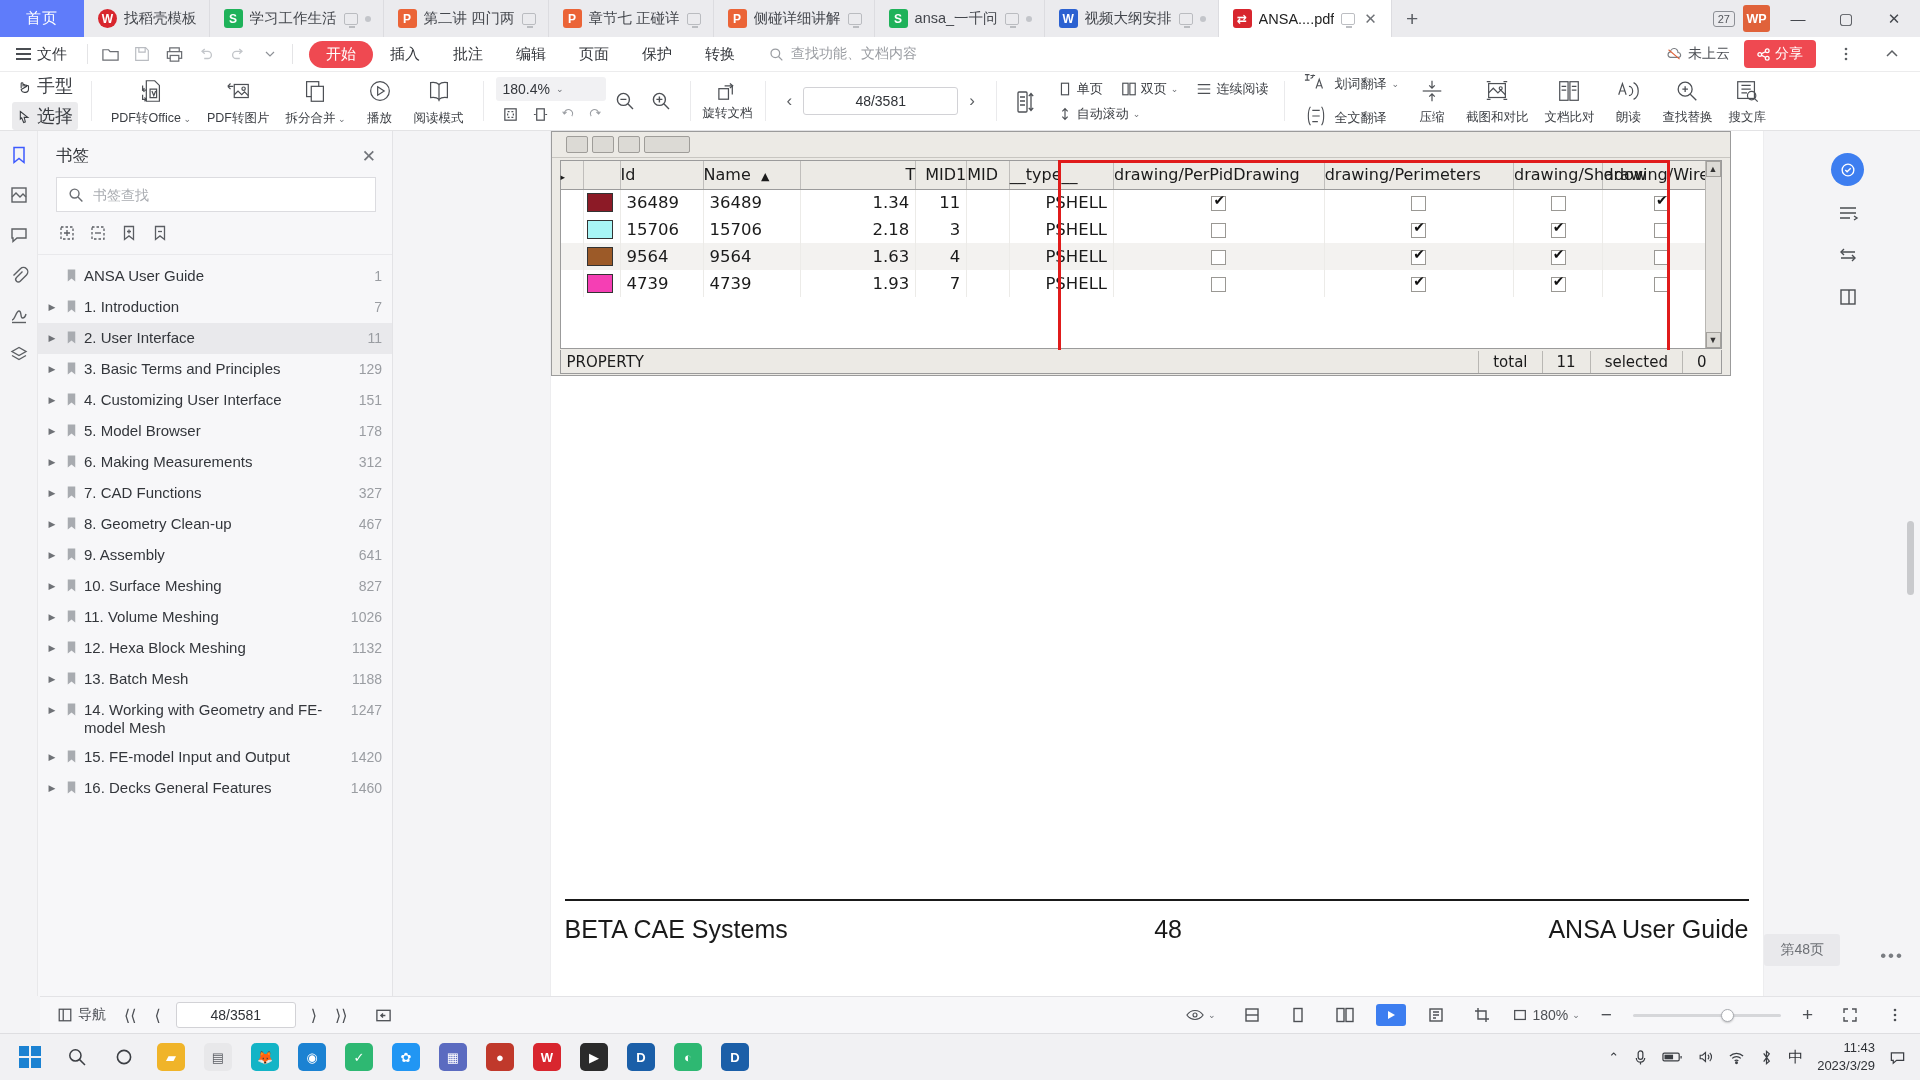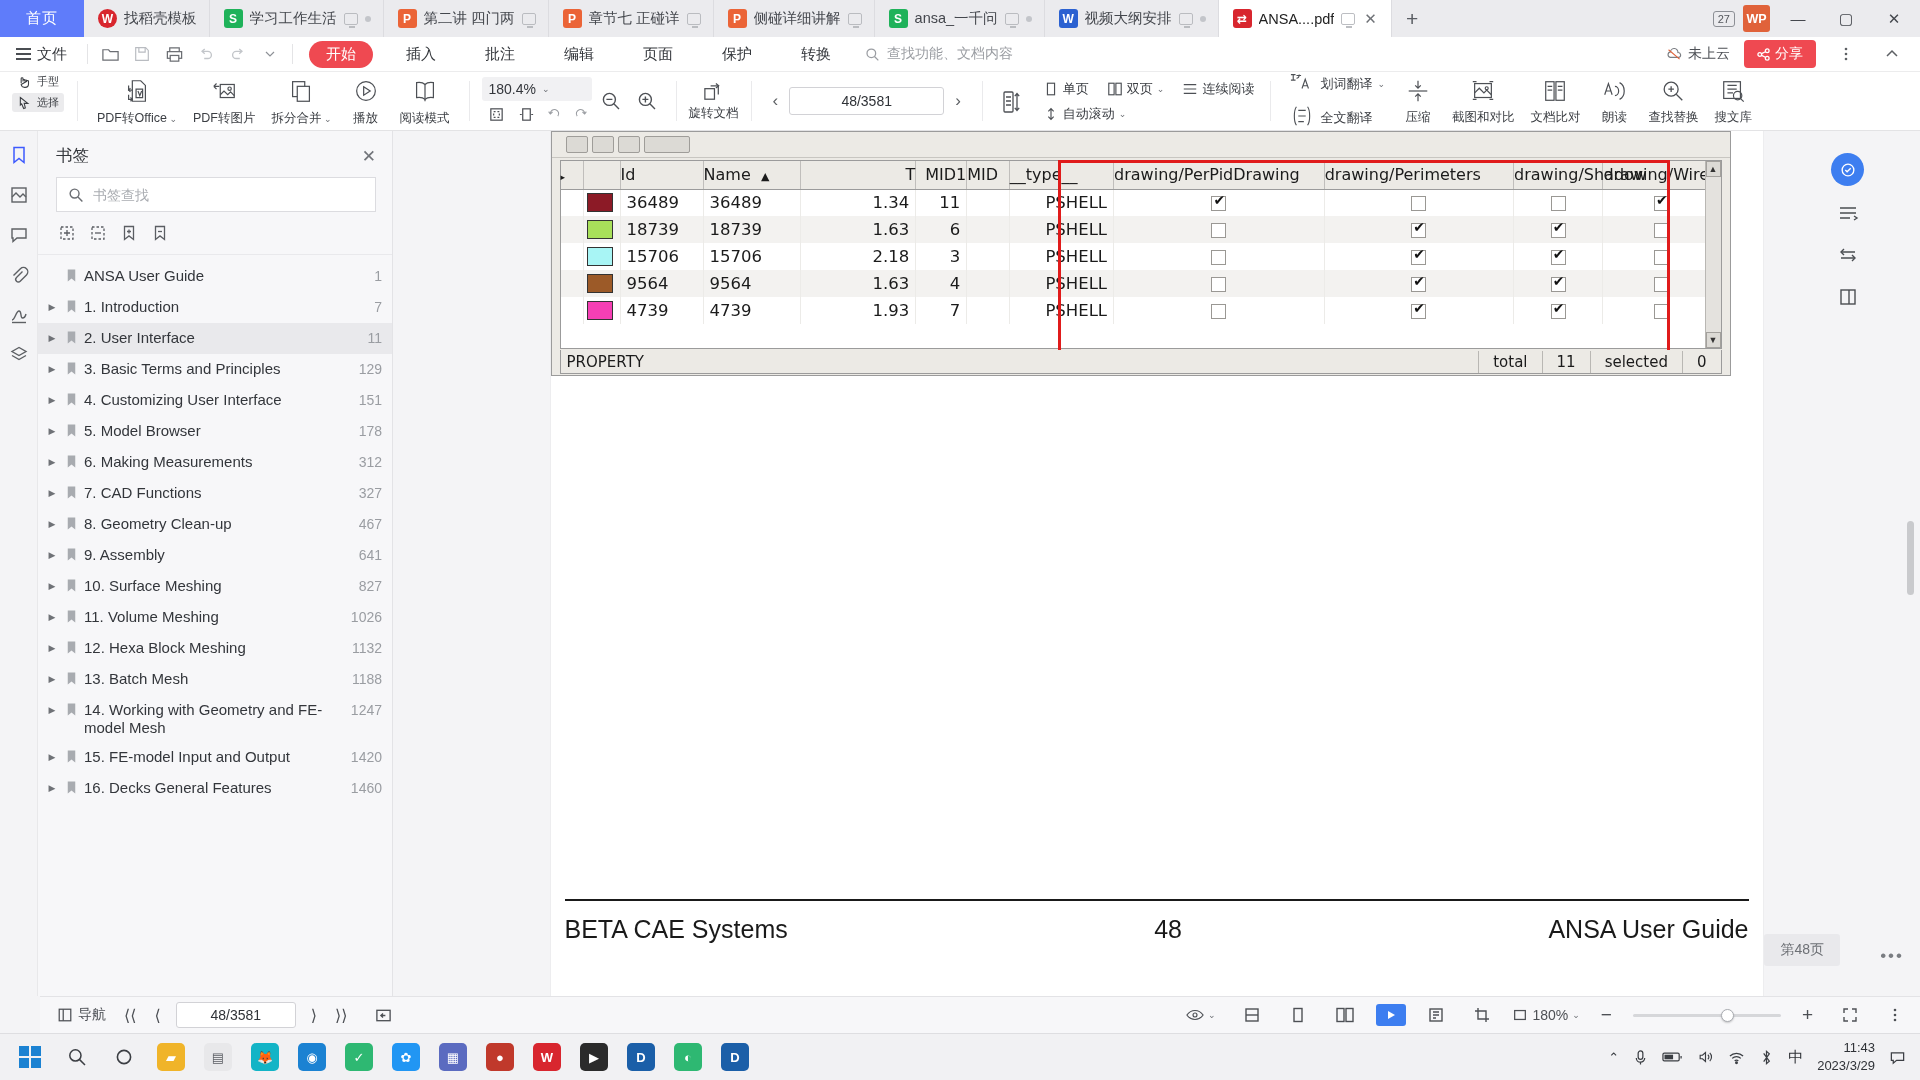--- a/index.html
+++ b/index.html
@@ -46,21 +46,21 @@
 
   
   .menurow { height: 35px; background: #fff; display: flex; align-items: center; flex: 0 0 35px;
              border-bottom: 1px solid #ececed; }
   .filebtn { display: flex; align-items: center; gap: 6px; padding: 0 14px 0 16px; font-size: 15px; color: #33363b; }
   .hamb { display: inline-flex; flex-direction: column; gap: 3px; }
   .hamb i { display:block; width: 15px; height: 1.7px; background: #4a4d52; }
   .vsep { width: 1px; height: 20px; background: #e4e4e6; margin: 0 6px; }
   .qicon { width: 32px; height: 32px; display:flex; align-items:center; justify-content:center; color:#595c62;}
   .qicon svg { display:block; }
-  .menuitems { display: flex; align-items: center; gap: 17px; margin-left: 10px;}
+  .menuitems { display: flex; align-items: center; gap: 1px; margin-left: 10px;}
   .mi { font-size: 15px; color: #33363b; padding: 0 16px; }
   .mi.on { background: #ef4951; color: #fff; border-radius: 14px; padding: 4px 17px; font-weight: 500;}
   .searchbox { display:flex; align-items:center; gap:7px; margin-left: 18px; color:#9a9da2; font-size:14px;}
   .menu-right { margin-left:auto; display:flex; align-items:center; gap: 14px; padding-right: 12px;}
   .cloudtxt { font-size: 14px; color: #4d5055; display:flex; align-items:center; gap:5px;}
   .sharebtn { background:#ef4951; color:#fff; font-size:14px; border-radius: 4px; padding: 5px 13px;
               display:flex; align-items:center; gap:5px;}
 
   
   .ribbon { height: 59px; background: #fff; display: flex; align-items: stretch; flex: 0 0 59px;
@@ -68,21 +68,21 @@
   .rgroup { display: flex; align-items: center; padding: 0 7px; gap: 2px; }
   .rsep { width: 1px; background: #eaeaec; margin: 9px 5px; }
   .rbtn { display:flex; flex-direction:column; align-items:center; justify-content:center;
           min-width: 50px; padding: 2px 7px 1px; gap:1px; color: #3b3e43; }
   .rbtn .lbl { font-size: 12.5px; white-space: nowrap; }
   .rbtn-h { display:flex; align-items:center; gap: 5px; color:#3b3e43; font-size: 13px; padding: 2px 6px;}
   .stacked { display:flex; flex-direction:column; gap: 2px; }
   .pill { display:flex; align-items:center; gap:4px; font-size:13px; color:#3b3e43; padding: 2px 4px;}
   .caret { font-size: 9px; color:#6d7075; }
   .hand-sel { display:flex; flex-direction:column; gap:2px; padding: 0 8px 0 4px;}
-  .hs-row { display:flex; align-items:center; gap:5px; font-size:11px; color:#3b3e43; padding: 2px 5px; border-radius:3px;}
+  .hs-row { display:flex; align-items:center; gap:5px; font-size:18px; color:#3b3e43; padding: 2px 5px; border-radius:3px;}
   .hs-row.sel { background:#ebebed; }
   .zoominput { background:#f1f1f3; border-radius:3px; display:flex; align-items:center; gap:6px;
                padding: 4px 7px; font-size: 14px; color:#33363b;}
   .pagebox { border:1px solid #d2d2d6; border-radius:3px; width: 155px; text-align:center;
              font-size:14px; color:#2f3237; padding: 5px 0; background:#fff;}
   .navarrow { font-size:17px; color:#5d6064; padding: 0 9px; font-weight:300;}
 
   
   .main { flex: 1; display: flex; min-height: 0; position: relative; background: #f4f4f6;}
   .railbar { width: 38px; background: #f4f4f6; display:flex; flex-direction:column; align-items:center;
@@ -863,36 +863,20 @@
                     <td>36489</td>
                     <td>36489</td>
                     <td class="num">1.34</td>
                     <td class="num">11</td>
                     <td class="num"></td>
                     <td style="text-align:right">PSHELL</td>
                     <td class="ctr"><span class="cbx on"></span></td>
                     <td class="ctr"><span class="cbx"></span></td>
                     <td class="ctr"><span class="cbx"></span></td>
                     <td class="ctr"><span class="cbx on"></span></td>
-                  </tr>
-                  <tr class="odd">
-                    <td style="padding:0"></td>
-                    <td style="padding:2px 3px">
-                      <span class="colorswatch" style="background:#a8e05a"></span>
-                    </td>
-                    <td>18739</td>
-                    <td>18739</td>
-                    <td class="num">1.63</td>
-                    <td class="num">6</td>
-                    <td class="num"></td>
-                    <td style="text-align:right">PSHELL</td>
-                    <td class="ctr"><span class="cbx"></span></td>
-                    <td class="ctr"><span class="cbx on"></span></td>
-                    <td class="ctr"><span class="cbx on"></span></td>
-                    <td class="ctr"><span class="cbx"></span></td>
                   </tr>
                   <tr>
                     <td style="padding:0"></td>
                     <td style="padding:2px 3px">
                       <span class="colorswatch" style="background:#a8f5f5"></span>
                     </td>
                     <td>15706</td>
                     <td>15706</td>
                     <td class="num">2.18</td>
                     <td class="num">3</td>

